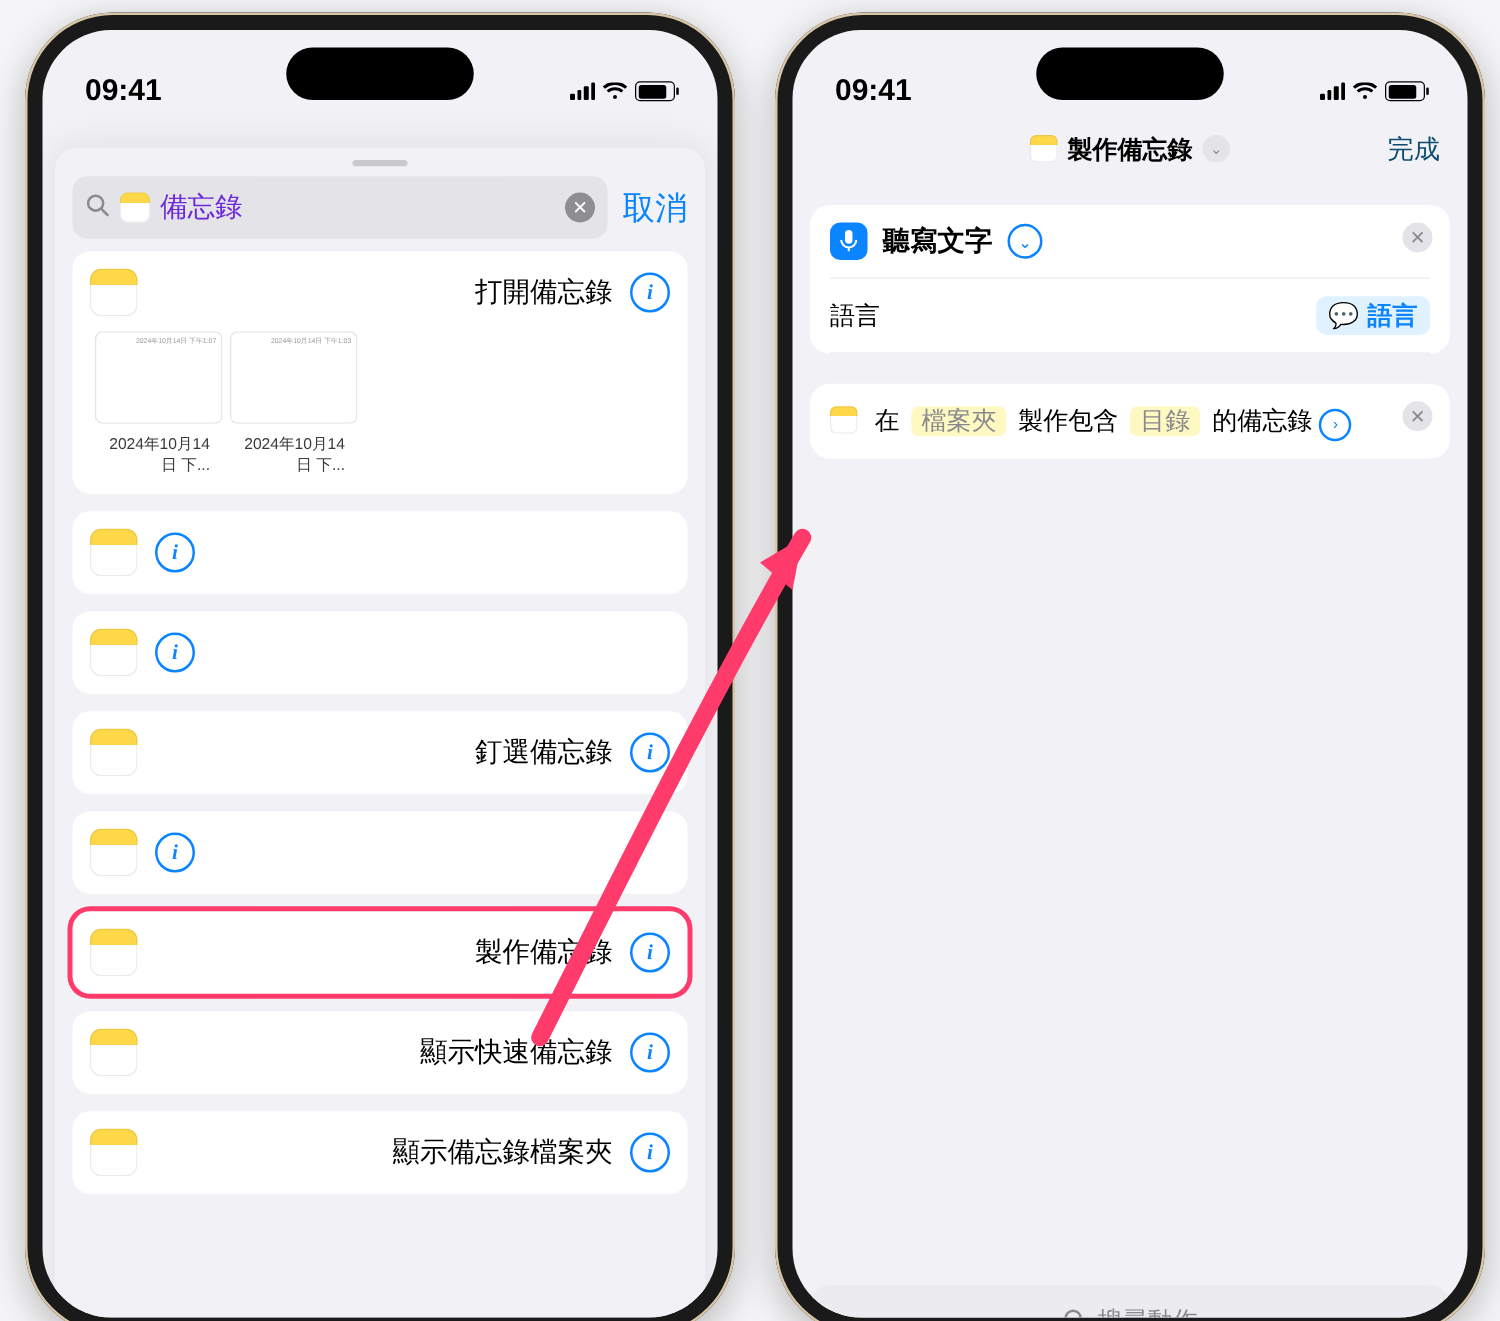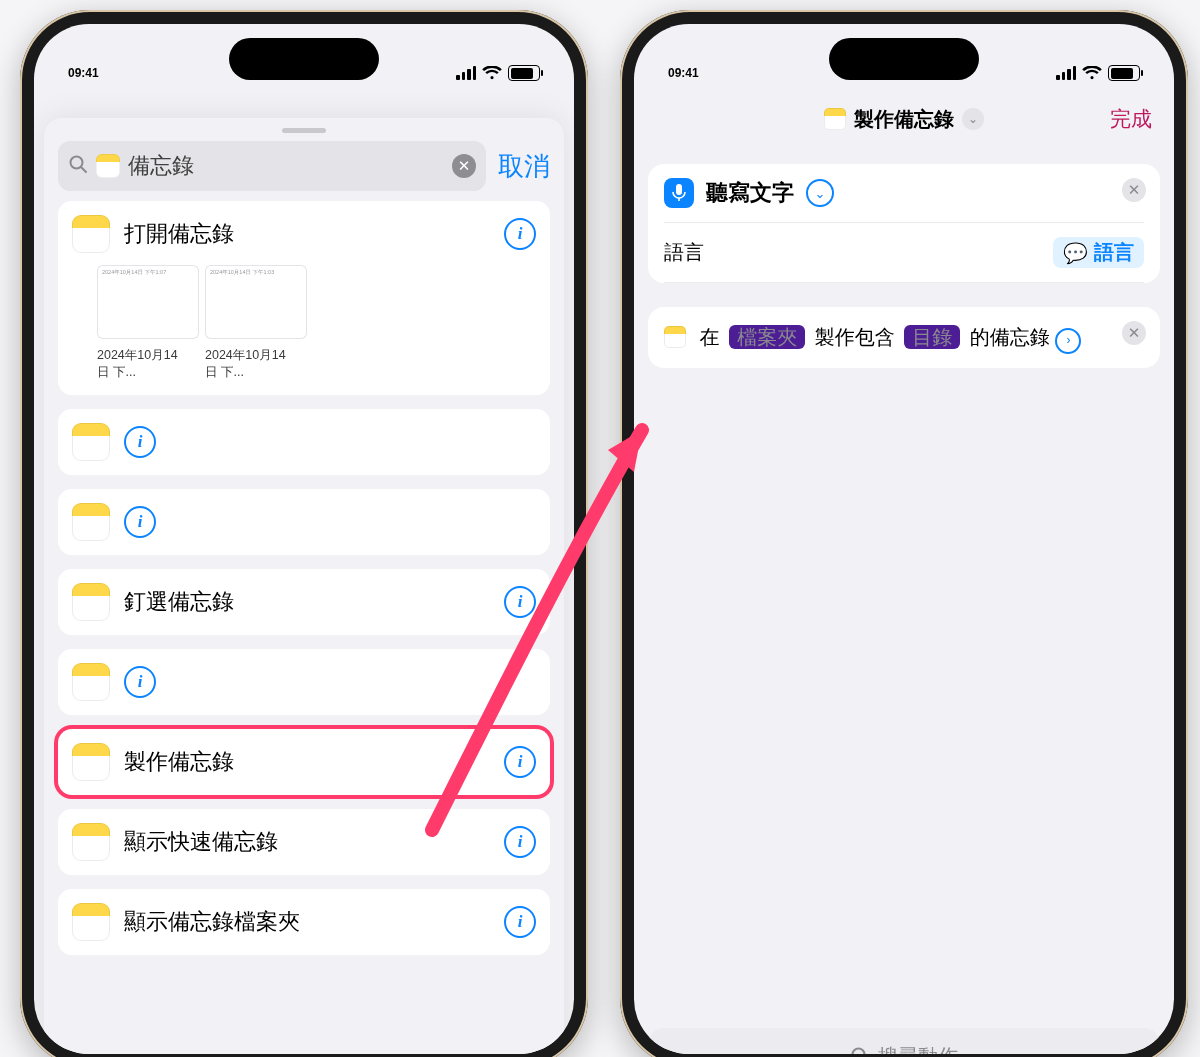--- a/index.html
+++ b/index.html
@@ -54,21 +54,21 @@
 
   
   .status {
     position: absolute;
     top: 0; left: 0; right: 0;
     height: 66px;
     display: flex;
     align-items: center;
     justify-content: space-between;
     padding: 16px 34px 0;
-    font-size: 12px;
+    font-size: 24px;
     font-weight: 600;
     z-index: 40;
   }
   .status-right { display: flex; align-items: center; gap: 6px; }
   .sig-bars { display: flex; align-items: flex-end; gap: 2px; height: 14px; }
   .sig-bars span { width: 3.5px; background: #000; border-radius: 1px; }
   .sig-bars span:nth-child(1){height:5px} .sig-bars span:nth-child(2){height:8px}
   .sig-bars span:nth-child(3){height:11px} .sig-bars span:nth-child(4){height:14px}
   .wifi {
     width: 20px; height: 14px; position: relative;
@@ -107,69 +107,70 @@
     padding:0 10px;
     gap:8px;
   }
   .search-field .mag { color:#8a8a8e; }
   .notes-chip {
     display:inline-flex; align-items:center; justify-content:center;
     width:24px; height:24px; border-radius:6px;
     background: linear-gradient(#ffd84a 0 35%, #fff 35% 100%);
     box-shadow: inset 0 0 0 1px rgba(0,0,0,.06);
   }
-  .search-text { flex:1; font-size:22px; color:#404040; }
+  .search-text { flex:1; font-size:22px; color:#6d28d9; }
   .clear-btn {
     width:24px; height:24px; border-radius:50%;
     background:#8d8d92; color:#fff; display:flex; align-items:center; justify-content:center;
     font-size:15px;
   }
   .cancel { color:#0b84ff; font-size:26px; }
 
   .list { padding: 0 14px; }
   .card {
     background:#fff; border-radius:14px;
     padding:14px; margin-bottom:14px;
     display:flex; align-items:center; gap:14px;
     position:relative;
+    text-align:right;
   }
   .card .app-icon {
     width:38px; height:38px; border-radius:9px;
     background: linear-gradient(#ffd84a 0 35%, #fff 35% 100%);
     box-shadow: inset 0 0 0 1px rgba(0,0,0,.08);
     flex:0 0 auto;
   }
   .card .title { flex:1; font-size:22px; color:#000; }
   .info-btn {
     width:28px; height:28px; border:2.5px solid #0b84ff; border-radius:50%;
     color:#0b84ff; display:flex; align-items:center; justify-content:center;
     font-family: Georgia, serif; font-style:italic; font-weight:700; font-size:17px;
   }
   .card.first { display:block; }
   .card.first .row1 { display:flex; align-items:center; gap:14px; }
-  .thumbs { display:flex; gap:16px; margin-top:12px; padding-left:4px;margin-left:21px; }
+  .thumbs { display:flex; gap:16px; margin-top:12px; padding-left:4px; }
   .thumb { width:92px; }
   .thumb .page {
     width:92px; height:66px; background:#fff; border-radius:6px;
     box-shadow: inset 0 0 0 1px #e3e3e8; position:relative;
     font-size:5.5px; color:#9a9a9e; padding:4px 5px;
   }
   .thumb .cap { font-size:12.5px; color:#3a3a3c; margin-top:8px; line-height:1.35; }
 
   .card.highlight {
     box-shadow: 0 0 0 4px #ff3b6b;
   }
 
   
   .editor-header {
     display:flex; align-items:center; justify-content:center;
     position:relative; height:50px; margin-top:4px;
   }
   .editor-header .done {
-    position:absolute; right:22px; color:#be185d; font-size:21px; font-weight:500;
+    position:absolute; right:22px; color:#0c4a6e; font-size:21px; font-weight:500;
   }
   .editor-title-wrap {
     display:flex; align-items:center; gap:8px;
   }
   .mini-notes {
     width:22px; height:22px; border-radius:5px;
     background: linear-gradient(#ffd84a 0 35%, #fff 35% 100%);
     box-shadow: inset 0 0 0 1px rgba(0,0,0,.08);
   }
   .editor-title { font-size:20px; font-weight:600; }
@@ -209,21 +210,21 @@
   .kv .v{color:#0b84ff; display:flex; align-items:center; gap:6px;}
   .var-pill {
     background:#e0f1ff; color:#0b84ff; padding:2px 10px; border-radius:8px;
     display:inline-flex; align-items:center; gap:6px; font-weight:600;
   }
 
   .action-card.second .body2 {
     padding:14px 16px; font-size:20px; line-height:1.6;
   }
   .token {
-    background:#4c1d95; color:#8a8a8e; padding:1px 8px; border-radius:6px; margin:0 4px;font-family:Liberation Serif, serif;
+    background:#fef9c3; color:#8a8a8e; padding:1px 8px; border-radius:6px; margin:0 4px;font-family:Liberation Serif, serif;
   }
   .chev-circle.sm { width:22px;height:22px;font-size:12px; display:inline-flex; }
 
   .search-bar-bottom {
     position:absolute; left:14px; right:14px; bottom:-30px;
     height:56px; border-radius:16px; background:#eceCF0;
     display:flex; align-items:center; justify-content:center; gap:8px;
     color:#8a8a8e; font-size:20px;
   }
 

